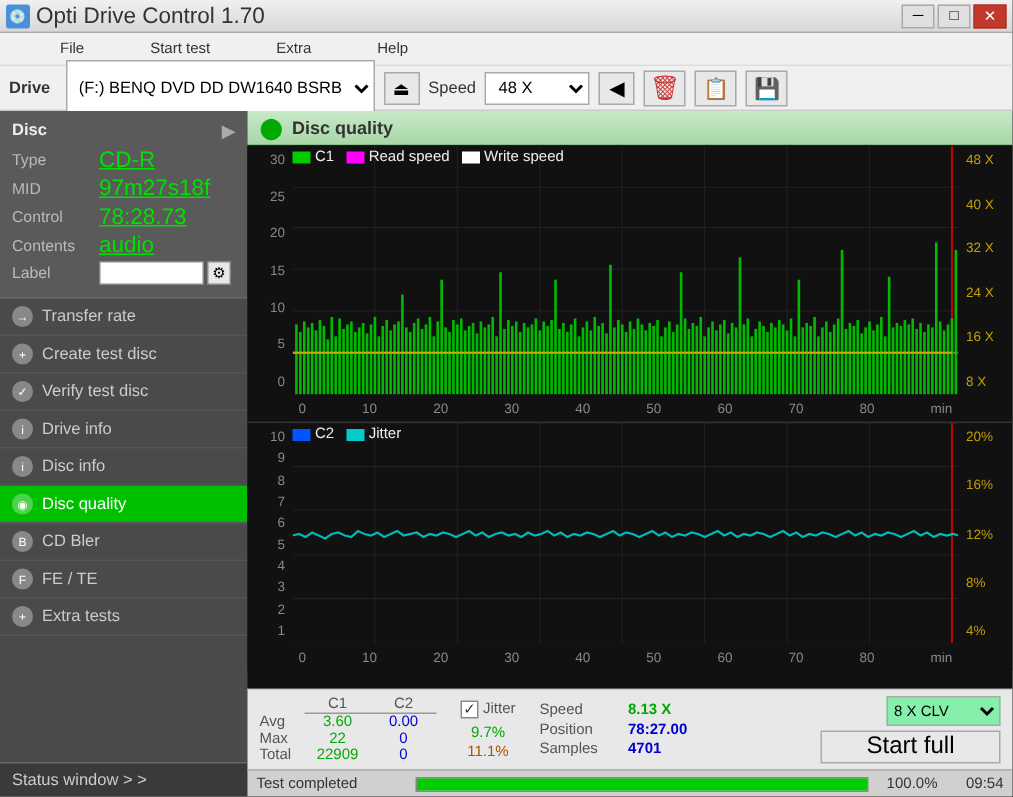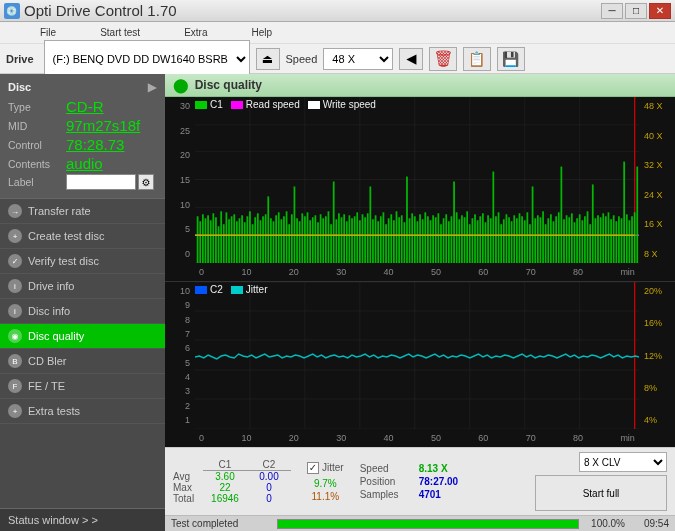--- a/index.html
+++ b/index.html
@@ -191,22 +191,22 @@
     .checkbox { width: 12px; height: 12px; border: 1px solid #888; background: white; display: flex; align-items: center; justify-content: center; cursor: pointer; }
     .checkbox-mark { color: #333; font-size: 10px; }
 
     .speed-info { display: flex; flex-direction: column; gap: 2px; }
     .speed-row { display: flex; align-items: center; gap: 4px; }
     .speed-key { font-size: 10px; color: #555; width: 55px; }
     .speed-val { font-size: 10px; color: #00aa00; font-weight: bold; }
     .speed-val.blue { color: #0000cc; }
 
     .action-area { display: flex; flex-direction: column; gap: 3px; margin-left: auto; }
-    .speed-combo { height: 20px; border: 1px solid #aaa; background: #ffffff; font-size: 10px; width: 88px; margin-left: 44px; }
-    .action-btn { height: 36px; background: #e8e8e8; border: 1px solid #aaa; cursor: pointer; font-size: 10px; padding: 0 8px; }
+    .speed-combo { height: 20px; border: 1px solid #aaa; background: #86efac; font-size: 10px; width: 76px; margin-left: 44px; }
+    .action-btn { height: 22px; background: #e8e8e8; border: 1px solid #aaa; cursor: pointer; font-size: 16px; padding: 0 8px; }
 
     
     .progress-bar-container {
       background: #d0d0d0;
       height: 18px;
       display: flex; align-items: center;
       padding: 0 6px;
       gap: 6px;
       border-top: 1px solid #bbb;
     }
@@ -685,21 +685,21 @@
           <td style="text-align:center; color:#00aa00;">3.60</td>
           <td style="text-align:center; color:#0000cc;">0.00</td>
         </tr>
         <tr>
           <td style="color:#555;">Max</td>
           <td style="text-align:center; color:#00aa00;">22</td>
           <td style="text-align:center; color:#0000cc;">0</td>
         </tr>
         <tr>
           <td style="color:#555;">Total</td>
-          <td style="text-align:center; color:#00aa00;">16946</td>
+          <td style="text-align:center; color:#00aa00;">22909</td>
           <td style="text-align:center; color:#0000cc;">0</td>
         </tr>
       </tbody>
         </table>
 
       <div style="display:flex; flex-direction:column; gap:2px;">
         <div class="jitter-check" style="margin-bottom:2px;">
           <div class="checkbox">
               <span class="checkbox-mark">✓</span>
             </div>

